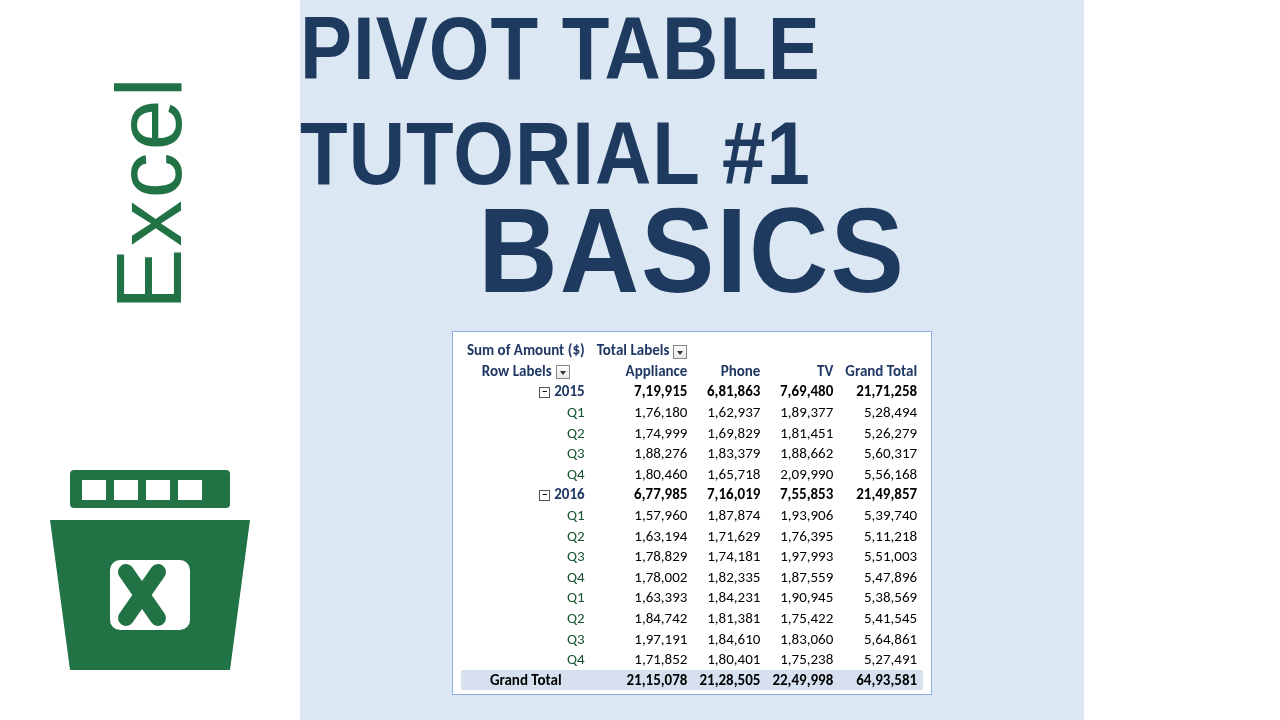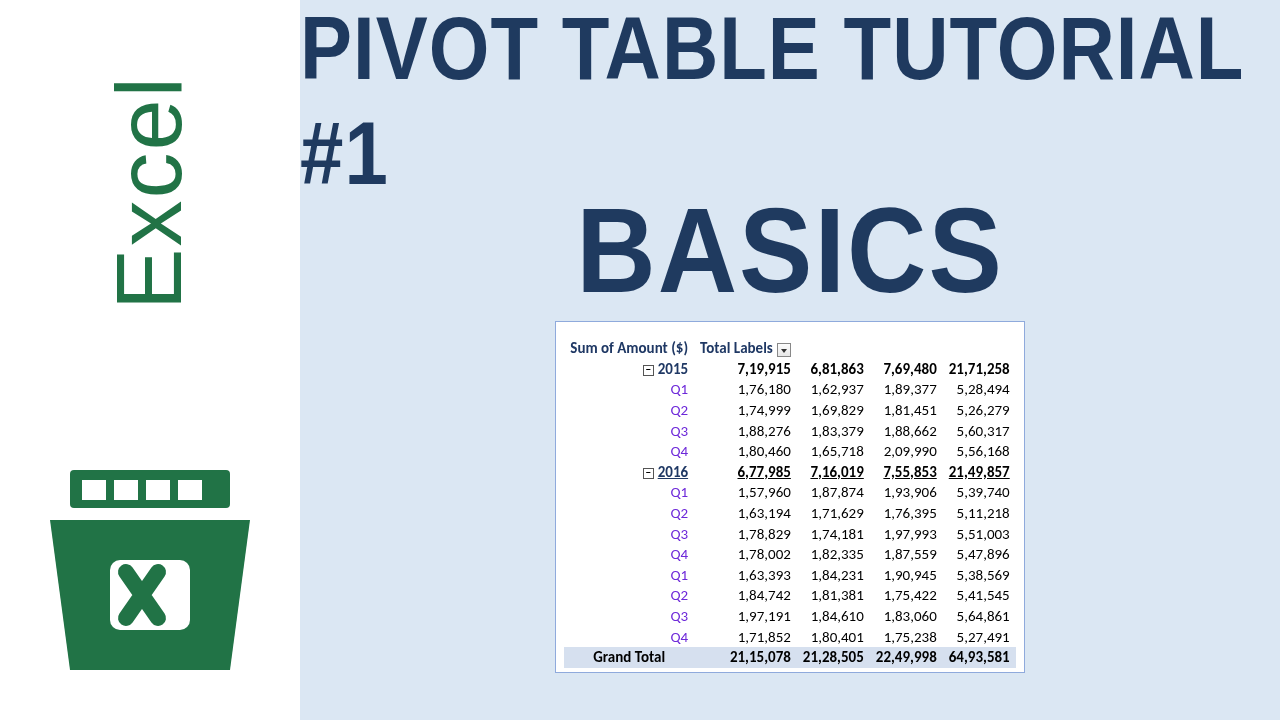--- a/index.html
+++ b/index.html
@@ -25,21 +25,21 @@
     margin-top: 140px;
     font-family: "Segoe UI Light", "Segoe UI", Arial, sans-serif;
   }
   .excel-icon {
     width: 220px;
     height: 220px;
     margin-bottom: 40px;
   }
 
   .right-panel {
-    width: 980px;
+    width: 784px;
     height: 720px;
     background: #dbe7f3;
     display: flex;
     flex-direction: column;
     align-items: center;
   }
   .title1 {
     color: #1f3a5f;
     font-size: 78px;
     font-weight: 700;
@@ -54,39 +54,39 @@
     font-weight: 700;
     letter-spacing: 2px;
     margin-top: -6px;
     font-family: "Arial Narrow", Arial, sans-serif;
     transform: scaleY(1.1);
   }
 
   .pivot-wrap {
     background: #fff;
     border: 1px solid #8faadc;
-    margin-top: 8px;
-    padding: 16px 8px 4px 8px;
+    margin-top: 18px;
+    padding: 8px 8px 4px 8px;
     font-size: 15px;
     color: #000;
     font-family: Calibri, Arial, sans-serif;
   }
   table.pivot { border-collapse: collapse; }
   table.pivot td, table.pivot th {
     padding: 1.3px 6px;
     text-align: right;
     white-space: nowrap;
     border: none;
   }
   .hdr { font-weight: 700; color: #1f3864; }
   .row-lbl { text-align: left; color: #1f3864; font-weight: 700; }
-  .row-sub { text-align: center; color: #6d28d9; }
+  .row-sub { text-align: center; color: #14532d; }
   .bold { font-weight: 700; }
   .bline td { border-bottom: 1px solid #9cb4d8; }
-  .tline td { border-top: 1px solid #9cb4d8; border-bottom: 1px solid #9cb4d8; text-decoration: underline; }
+  .tline td { border-top: 1px solid #9cb4d8; border-bottom: 1px solid #9cb4d8; }
   .gt-row td { background: #d6e0ef; font-weight: 700; border-top: 1px solid #9cb4d8; }
   .collapse-box {
     display: inline-block;
     width: 11px; height: 11px;
     border: 1px solid #555;
     line-height: 8px;
     text-align: center;
     font-size: 11px;
     vertical-align: middle;
     margin-right: 4px;
@@ -144,20 +144,29 @@
           <tr class="">
         <td class="hdr col-label-cell">Sum of Amount ($)</td>
         <td class="hdr col-label-cell">
           <span>Total Labels</span><span class="drop"></span>
         </td>
         <td></td>
             <td></td>
             <td></td>
       </tr>
 
+      <tr class="bline">
+        <td class="hdr" style="text-align:center">
+          <span>Row Labels</span><span class="drop"></span>
+        </td>
+        <td class="hdr col-label-cell">Appliance</td>
+        <td class="hdr">Phone</td>
+        <td class="hdr">TV</td>
+        <td class="hdr">Grand Total</td>
+      </tr>
 
       <tr class="bline">
         <td class="row-lbl"><span class="collapse-box">−</span><span class="bold">2015</span></td>
         <td class="bold">7,19,915</td>
         <td class="bold">6,81,863</td>
         <td class="bold">7,69,480</td>
         <td class="bold">21,71,258</td>
       </tr>
       <tr>
             <td class="row-sub">Q1</td>

